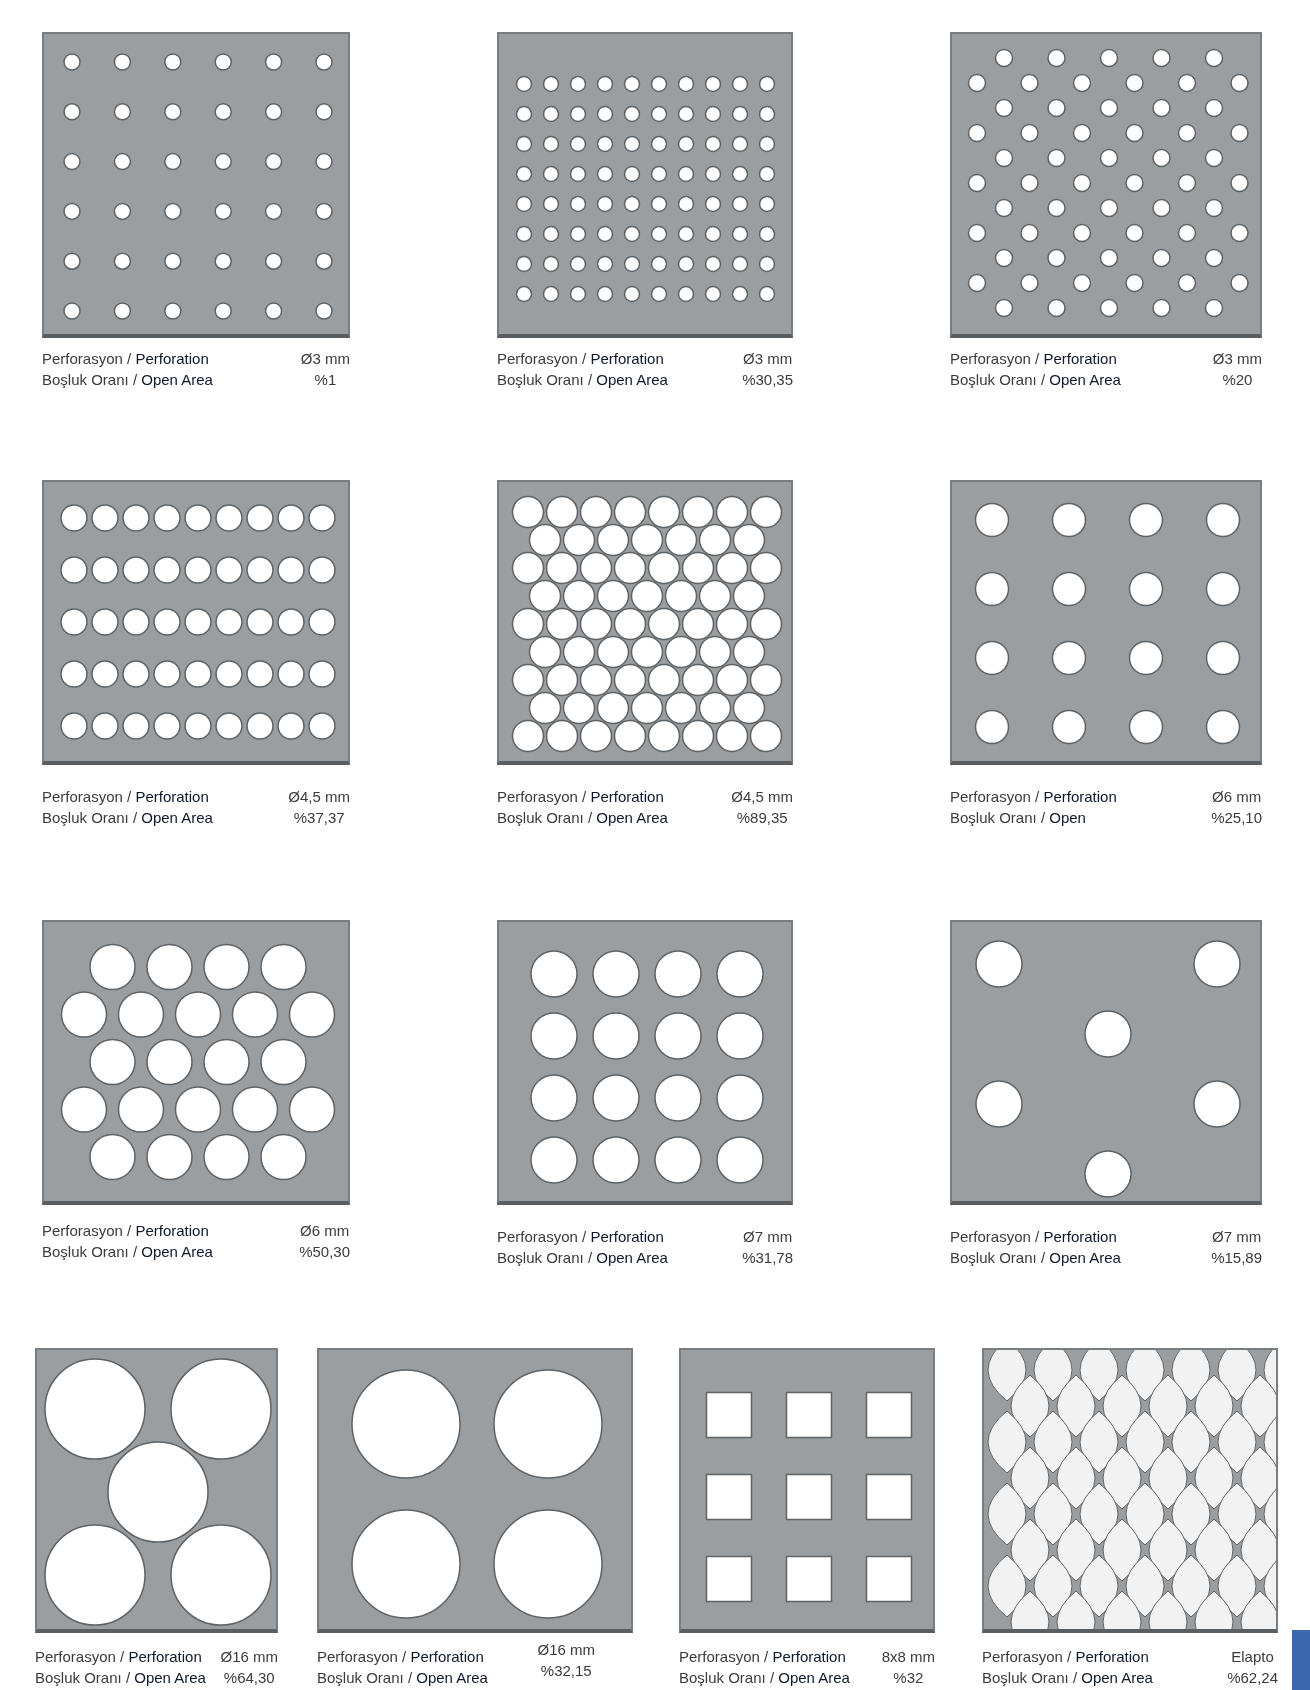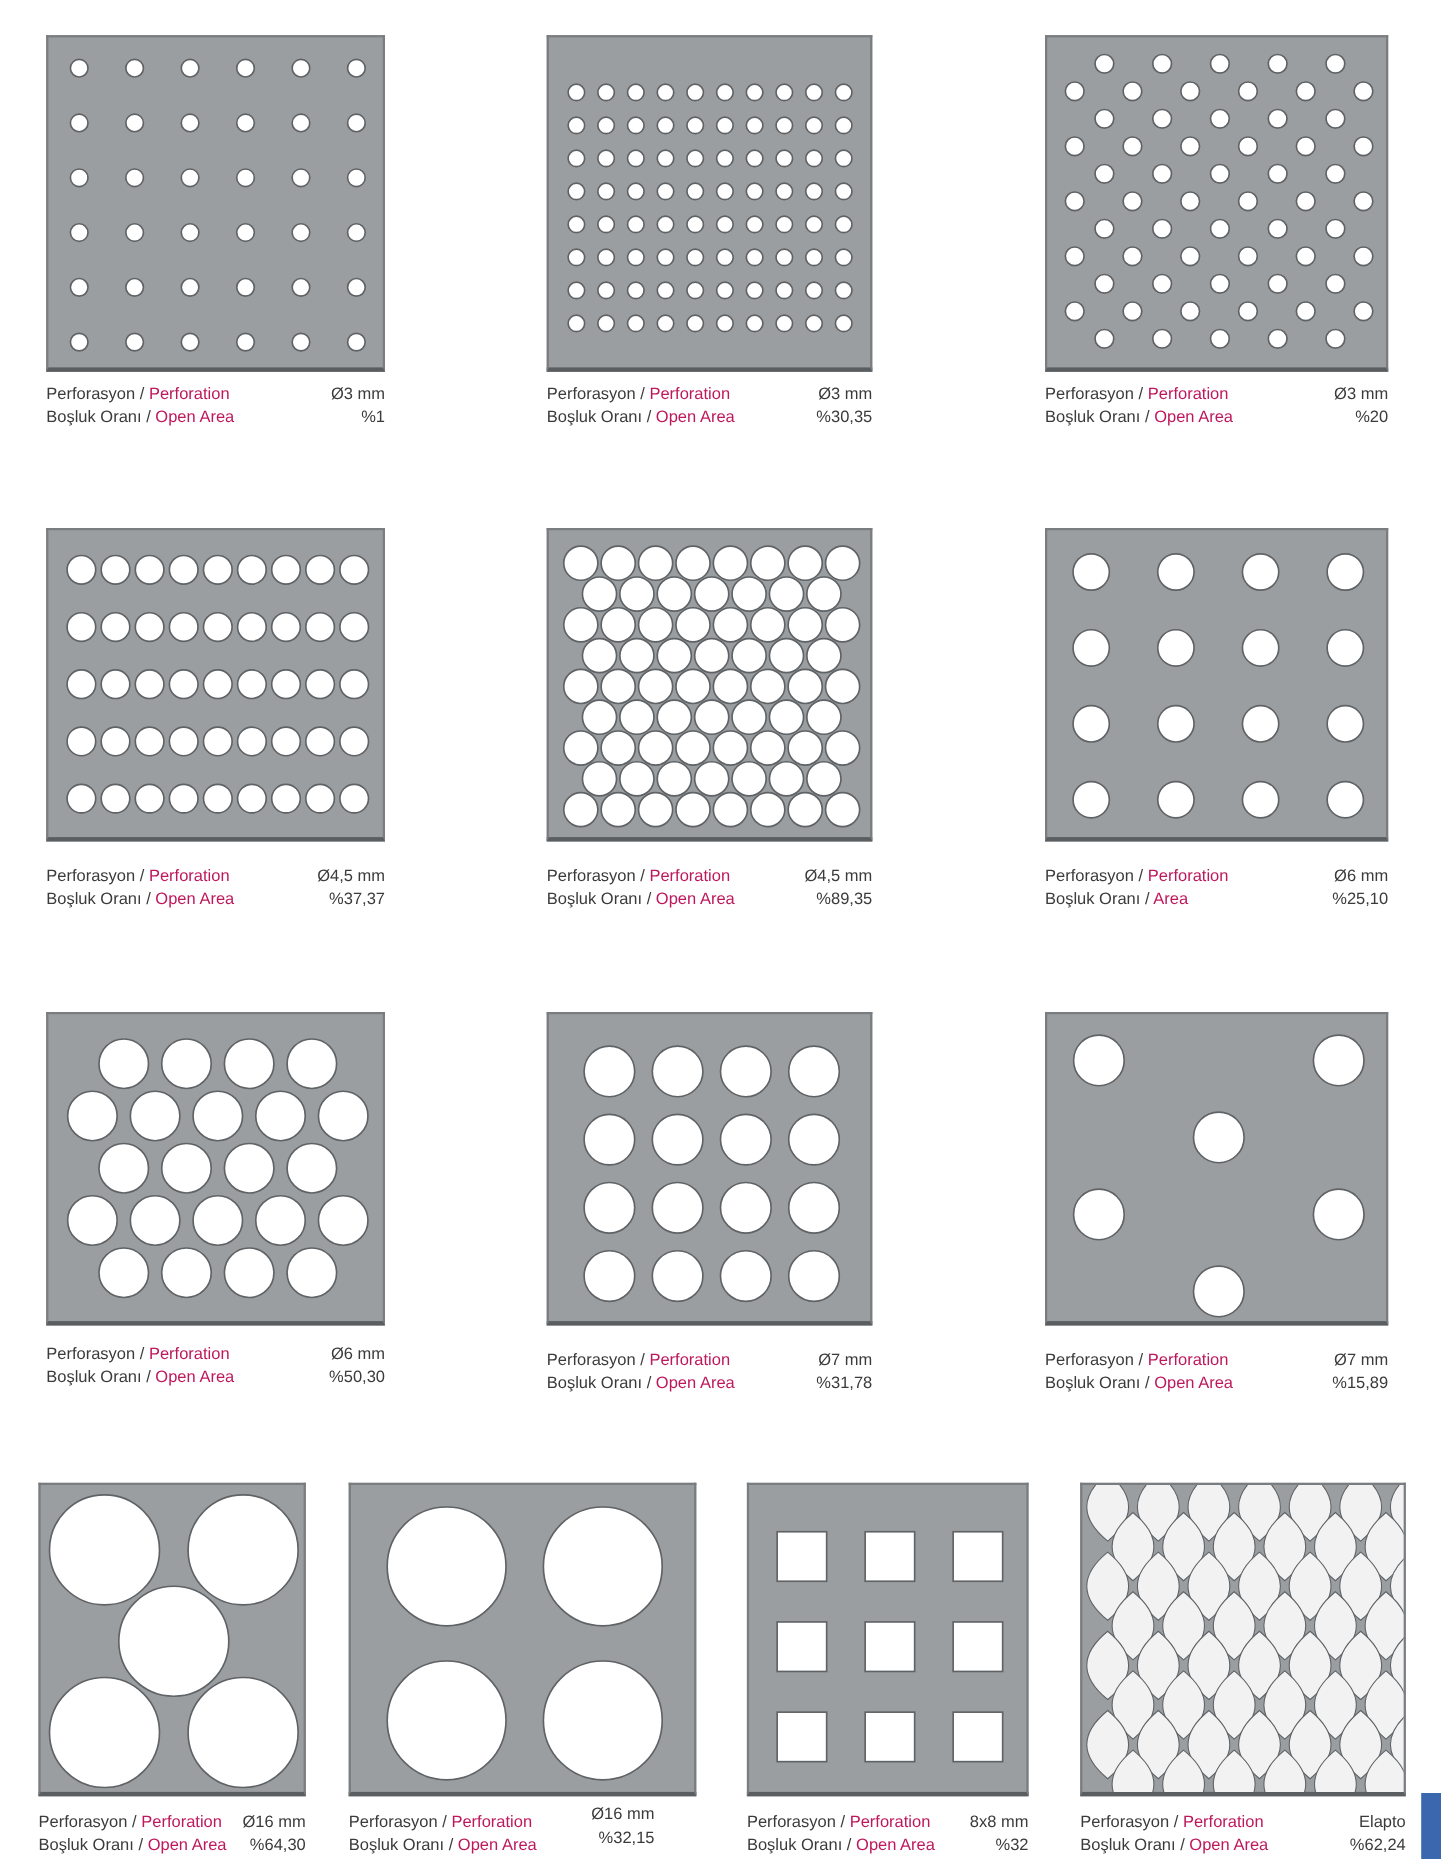--- a/index.html
+++ b/index.html
@@ -12,22 +12,22 @@
     position:absolute;box-sizing:border-box;
     border:2px solid #7a7d80;border-bottom:4px solid #5a5e61;
     background:#9b9ea1;
   }
   .panel svg{display:block;}
   .lbl{
     position:absolute;display:flex;justify-content:space-between;
     font-size:15px;line-height:21px;color:#3b3b3c;
   }
   .lbl .names{white-space:nowrap;}
-  .lbl .vals{text-align:right;white-space:nowrap;}
-  .en{color:#be185d;}
+  .lbl .vals{text-align:center;white-space:nowrap;}
+  .en{color:#0f172a;}
   .tab{position:absolute;}
 </style>
 </head>
 <body>
 
 <div id="sheet">
     <div class="panel" style="left: 42px; top: 32px; width: 308px; height: 306px; background: rgb(155, 158, 161); border-color: rgb(122, 125, 128) rgb(122, 125, 128) rgb(90, 94, 97);">
       <svg width="304" height="300" viewBox="0 0 304 300">
         <circle cx="28" cy="28" r="8" fill="#ffffff" stroke="#5f6366" stroke-width="1.5"></circle>
         <circle cx="78.4" cy="28" r="8" fill="#ffffff" stroke="#5f6366" stroke-width="1.5"></circle>
@@ -402,21 +402,21 @@
         <circle cx="271" cy="176" r="16.5" fill="#ffffff" stroke="#5f6366" stroke-width="1.5"></circle>
         <circle cx="40" cy="245" r="16.5" fill="#ffffff" stroke="#5f6366" stroke-width="1.5"></circle>
         <circle cx="117" cy="245" r="16.5" fill="#ffffff" stroke="#5f6366" stroke-width="1.5"></circle>
         <circle cx="194" cy="245" r="16.5" fill="#ffffff" stroke="#5f6366" stroke-width="1.5"></circle>
         <circle cx="271" cy="245" r="16.5" fill="#ffffff" stroke="#5f6366" stroke-width="1.5"></circle>
       </svg>
     </div>
     <div class="lbl" style="left: 950px; top: 786px; width: 312px; color: rgb(59, 59, 60);">
       <div class="names">
         <div><span>Perforasyon</span><span> / </span><span class="en">Perforation</span></div>
-        <div><span>Boşluk Oranı</span><span> / </span><span class="en">Area</span></div>
+        <div><span>Boşluk Oranı</span><span> / </span><span class="en">Open</span></div>
       </div>
       <div class="vals">
         <div><span>Ø6 mm</span></div>
         <div><span>%25,10</span></div>
       </div>
     </div>
     <div class="panel" style="left: 42px; top: 920px; width: 308px; height: 285px; background: rgb(155, 158, 161); border-color: rgb(122, 125, 128) rgb(122, 125, 128) rgb(90, 94, 97);">
       <svg width="304" height="279" viewBox="0 0 304 279">
         <circle cx="68.5" cy="45" r="22.5" fill="#ffffff" stroke="#5f6366" stroke-width="1.5"></circle>
         <circle cx="125.5" cy="45" r="22.5" fill="#ffffff" stroke="#5f6366" stroke-width="1.5"></circle>

